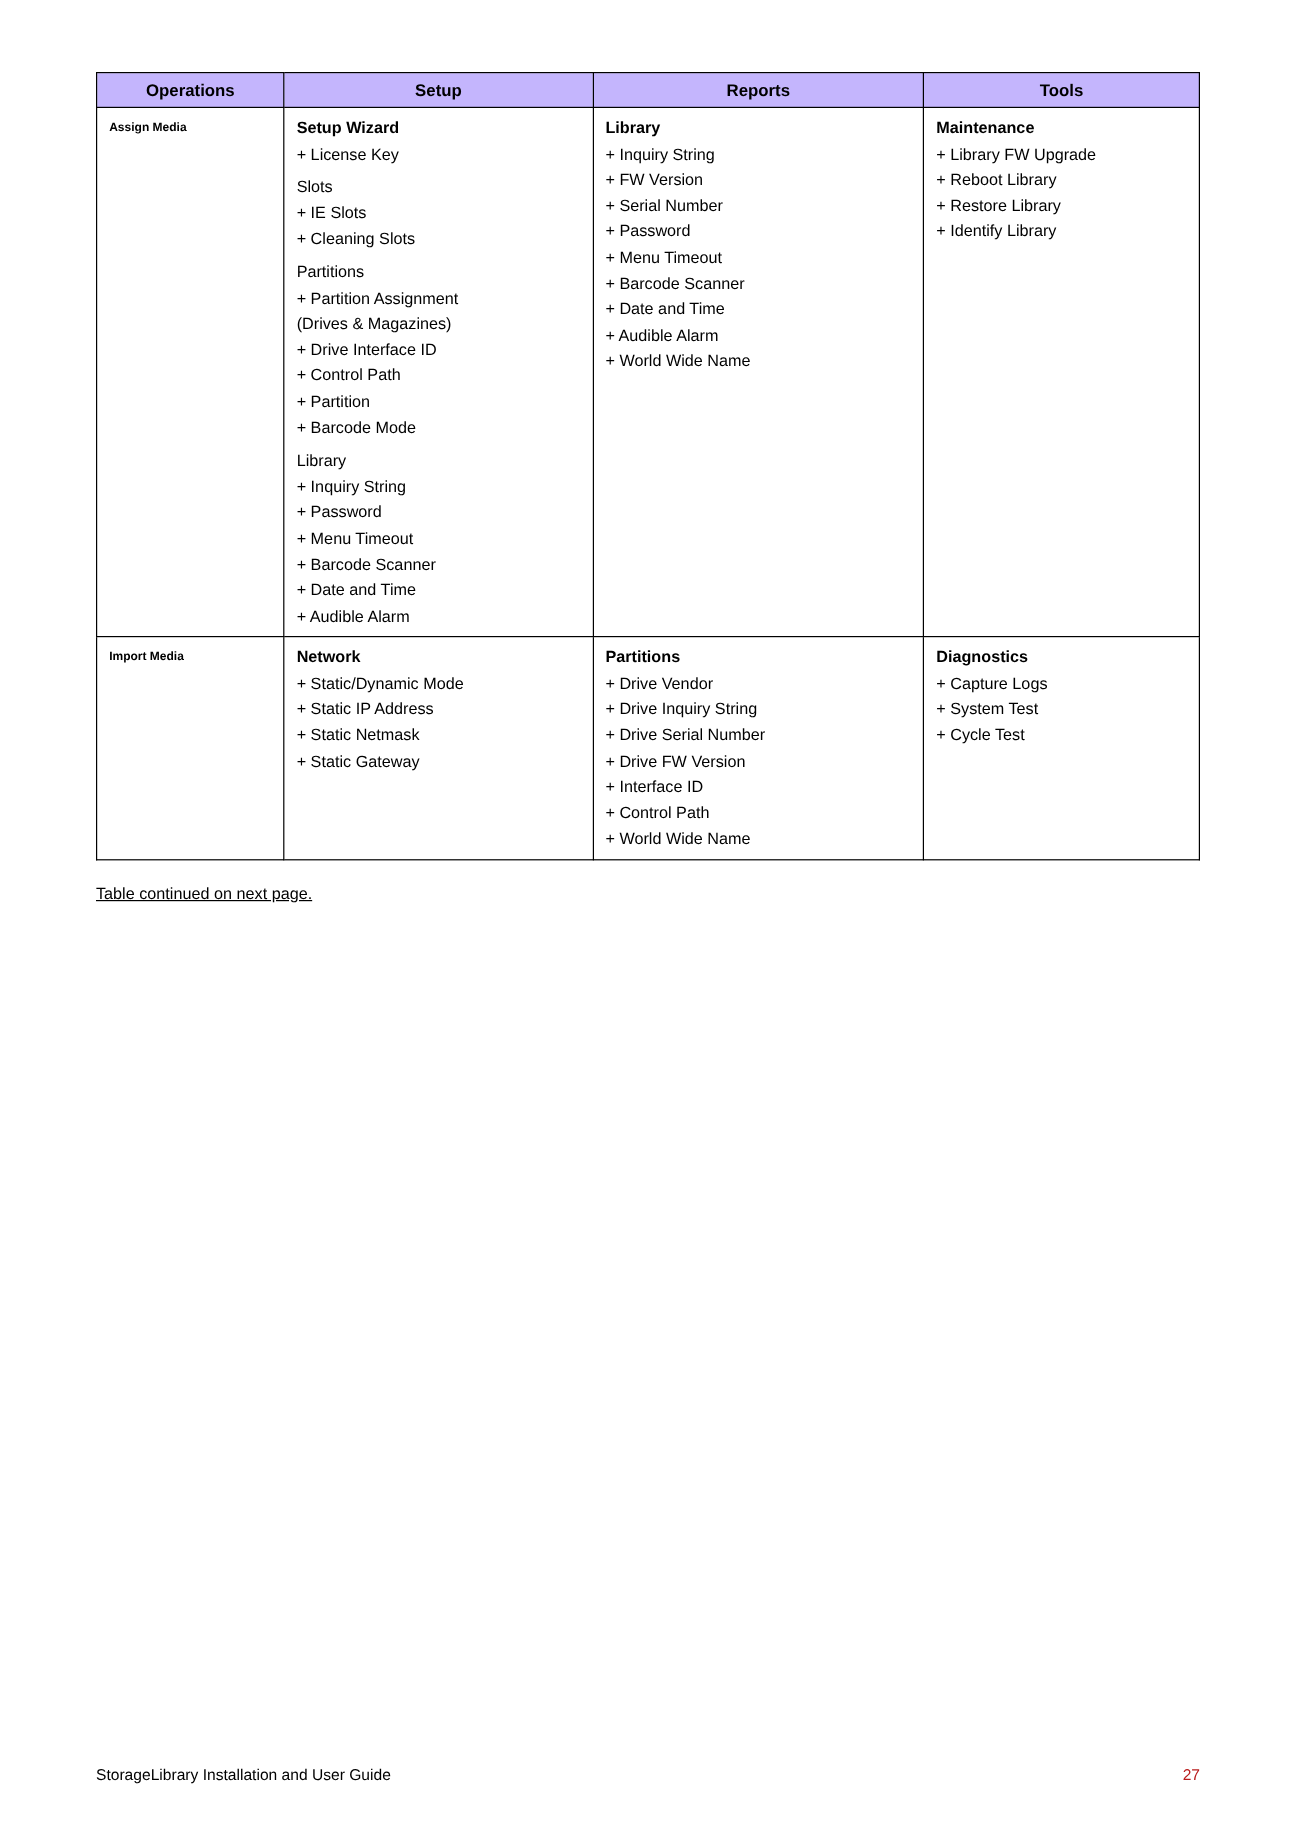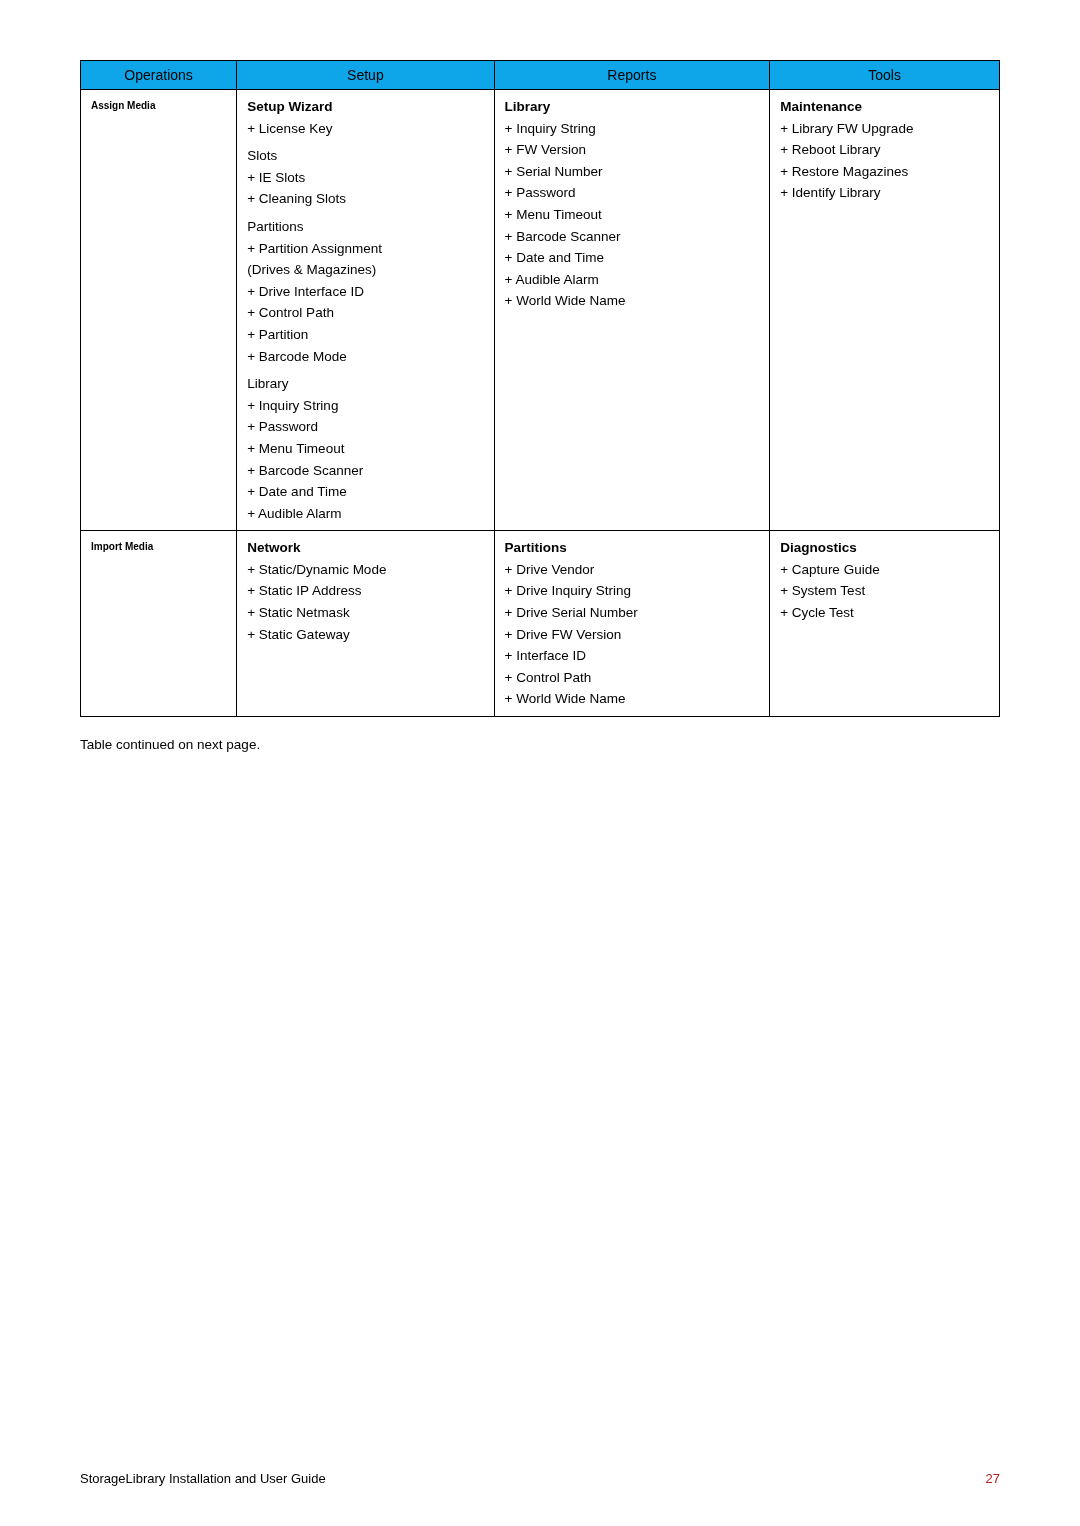--- a/index.html
+++ b/index.html
@@ -38,23 +38,23 @@
     }
 
     .menu-table th,
     .menu-table td {
       border: 1px solid #000;
       padding: 6px 10px;
       vertical-align: top;
     }
 
     .menu-table thead th {
-      font-weight: normal;
+      font-weight: bold;
       font-size: 14px;
-      background: #0ea5e9;
+      background: #c4b5fd;
     }
 
     .col-operations { width: 17%; }
     .col-setup { width: 28%; }
     .col-reports { width: 30%; }
     .col-tools { width: 25%; }
 
     .cell-header {
       font-weight: bold;
       font-size: 10px;
@@ -75,20 +75,21 @@
     }
 
     .cell-content .item {
       display: block;
     }
 
     .table-note {
       font-size: 13.5px;
       margin-top: 6px;
       margin-bottom: 24px;
+      text-decoration: underline;
     }
 
     .page-footer {
       position: absolute;
       bottom: 40px;
       left: 80px;
       right: 80px;
       display: flex;
       justify-content: space-between;
       align-items: center;
@@ -167,21 +168,21 @@
             <span class="item">+ Date and Time</span>
             <span class="item">+ Audible Alarm</span>
             <span class="item">+ World Wide Name</span>
           </div>
         </td>
         <td>
           <div class="cell-content">
             <span class="section-title">Maintenance</span>
             <span class="item">+ Library FW Upgrade</span>
             <span class="item">+ Reboot Library</span>
-            <span class="item">+ Restore Magazines</span>
+            <span class="item">+ Restore Library</span>
             <span class="item">+ Identify Library</span>
           </div>
         </td>
       </tr>
       <tr>
         <td>
           <span class="cell-header">Import Media</span>
         </td>
         <td>
           <div class="cell-content">
@@ -200,21 +201,21 @@
             <span class="item">+ Drive Serial Number</span>
             <span class="item">+ Drive FW Version</span>
             <span class="item">+ Interface ID</span>
             <span class="item">+ Control Path</span>
             <span class="item">+ World Wide Name</span>
           </div>
         </td>
         <td>
           <div class="cell-content">
             <span class="section-title">Diagnostics</span>
-            <span class="item">+ Capture Guide</span>
+            <span class="item">+ Capture Logs</span>
             <span class="item">+ System Test</span>
             <span class="item">+ Cycle Test</span>
           </div>
         </td>
       </tr>
     </tbody>
   </table>
 
   <div class="table-note">Table continued on next page.</div>
 

